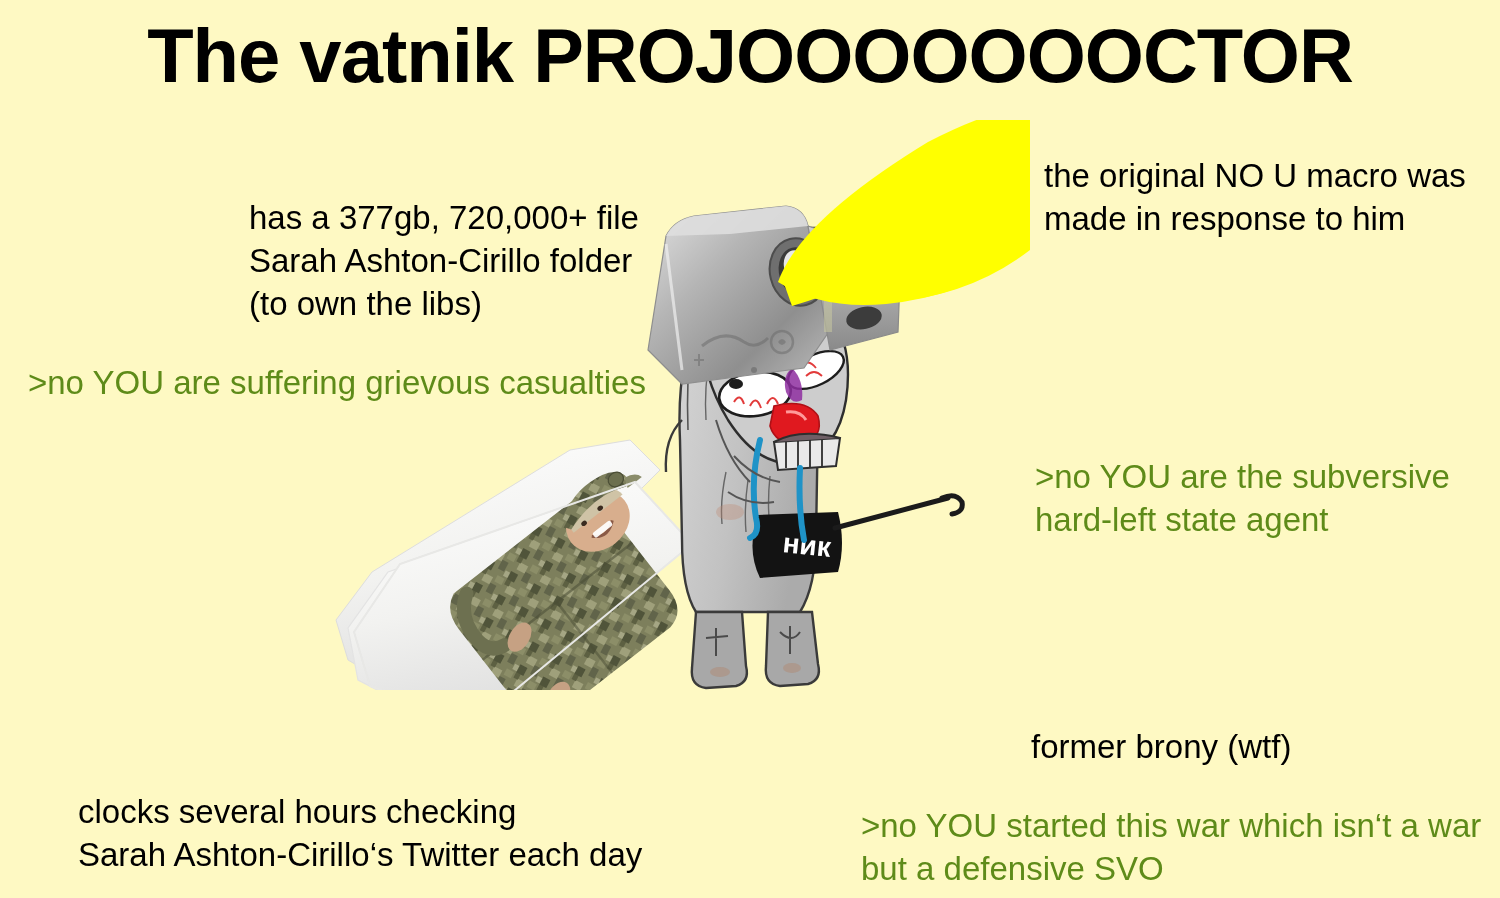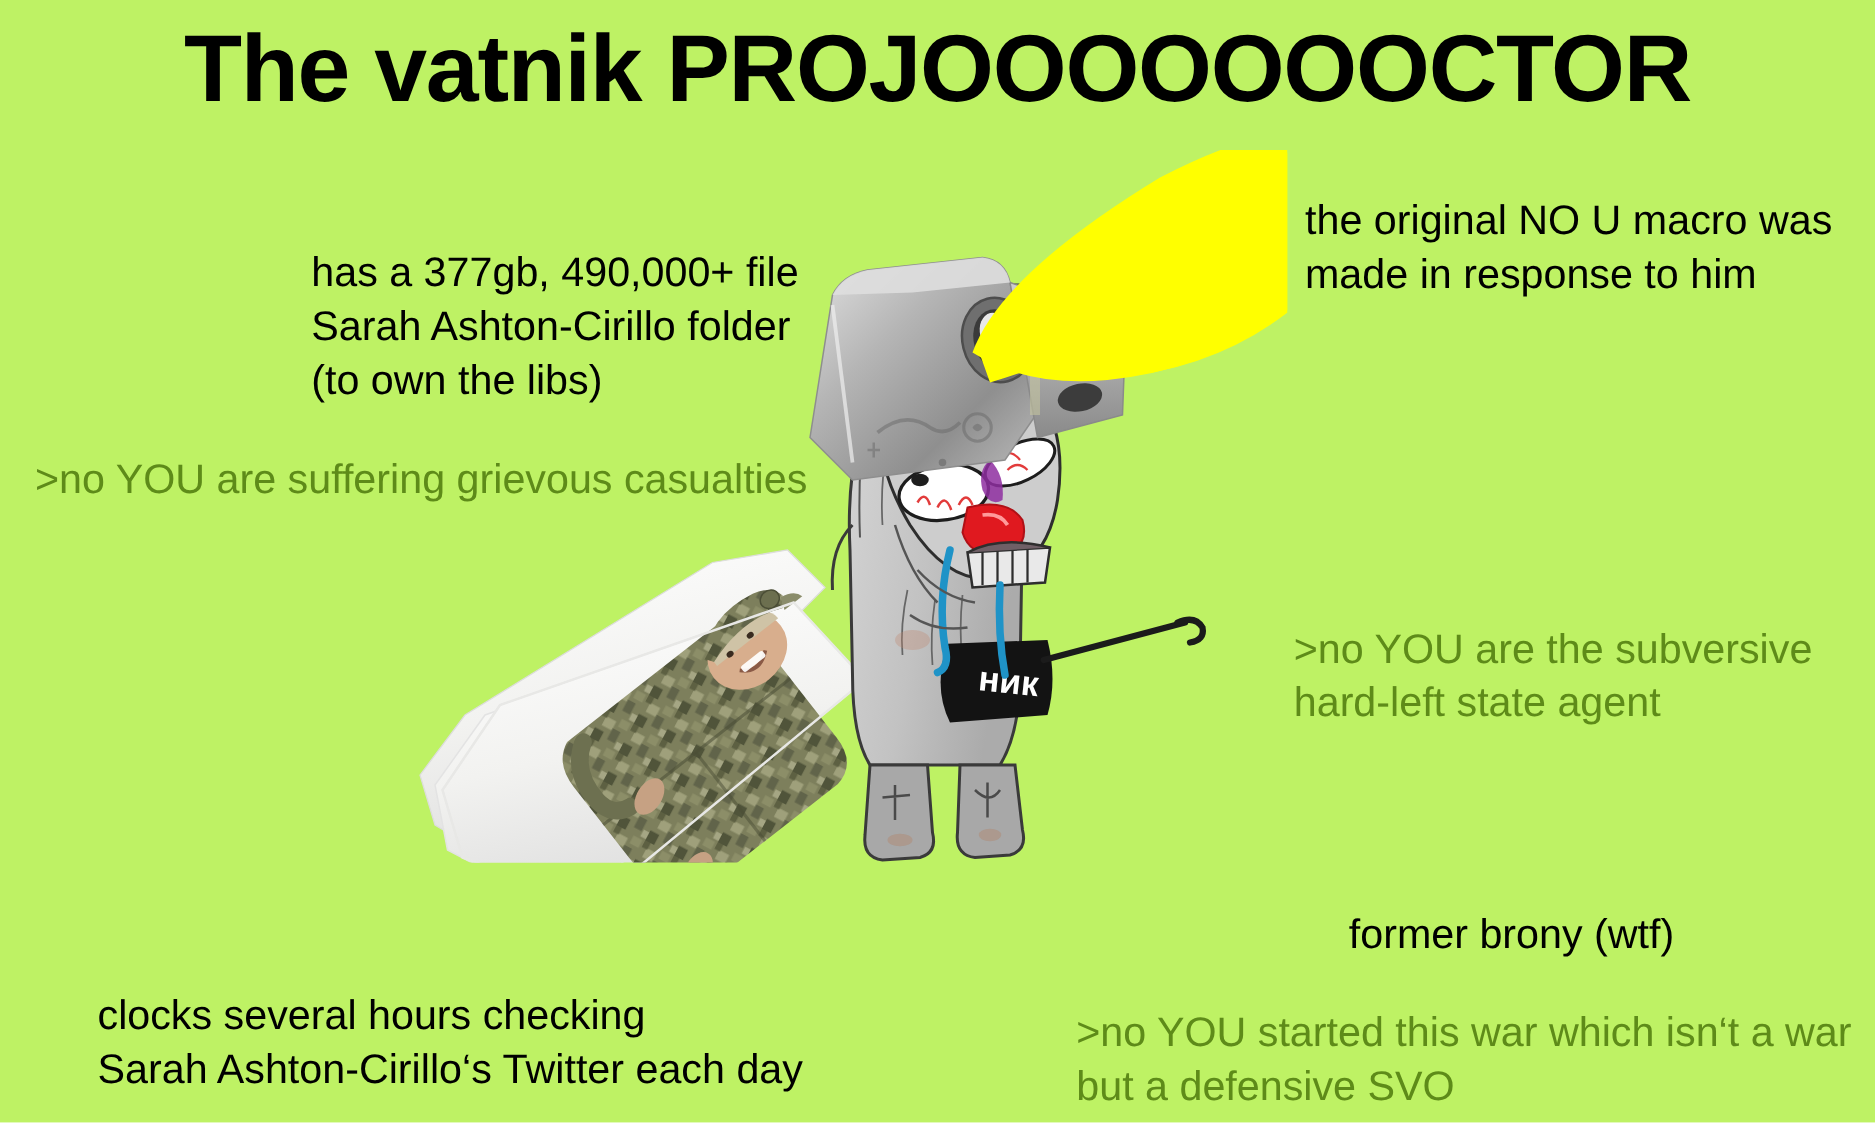--- a/index.html
+++ b/index.html
@@ -8,21 +8,21 @@
     padding: 0;
     background: #ffffff;
   }
   body {
     font-family: "Liberation Sans", sans-serif;
   }
   #meme {
     position: relative;
     width: 1500px;
     height: 898px;
-    background: #bef264;
+    background: #fef9c3;
     overflow: hidden;
   }
 
   
   .title {
     position: absolute;
     top: 12px;
     left: 0;
     width: 1500px;
     text-align: center;
@@ -43,23 +43,23 @@
     white-space: pre-line;
   }
   .cap.black { color: #000000; }
   .cap.green { color: #5e8b19; }
 
   .cap-folder      { left: 249px; top: 197px; }
   .cap-nou         { left: 1044px; top: 155px; }
   .cap-casualties  { left: 28px;  top: 362px; }
   .cap-cucked      { left: 934px; top: 331px; }
   .cap-obsessed    { left: 111px; top: 487px; }
-  .cap-subversive  { left: 1035px; top: 456px; margin-top: 42px; }
+  .cap-subversive  { left: 1035px; top: 456px; }
   .cap-impoverished{ left: 992px; top: 601px; }
-  .cap-brony       { left: 1031px; top: 726px; margin-left: 48px; }
+  .cap-brony       { left: 1031px; top: 726px; }
   .cap-clocks      { left: 78px;  top: 791px; }
   .cap-svo         { left: 821px; top: 805px; margin-left: 40px; }
 
   
   .art {
     position: absolute;
     left: 330px;
     top: 120px;
     width: 700px;
     height: 570px;
@@ -268,21 +268,21 @@
 
       <g>
         <path d="M 452 158 L 462 186 Q 620 140 700 2 L 700 0
                  Q 700 0 700 0 L 700 130 Q 640 176 560 182 Q 500 186 452 158 Z" fill="#ffff00"></path>
         <path d="M 448 162 Q 470 100 598 22 Q 660 -10 700 -14 L 700 128
                  Q 638 176 556 184 Q 492 190 448 162 Z" fill="#ffff00"></path>
       </g>
     </svg>
   </div>
 
-  <div class="cap black cap-folder">has a 377gb, 490,000+ file
+  <div class="cap black cap-folder">has a 377gb, 720,000+ file
 Sarah Ashton-Cirillo folder
 (to own the libs)</div>
 
   <div class="cap black cap-nou">the original NO U macro was
 made in response to him</div>
 
   <div class="cap green cap-casualties">&gt;no YOU are suffering grievous casualties</div>
 
 
 

